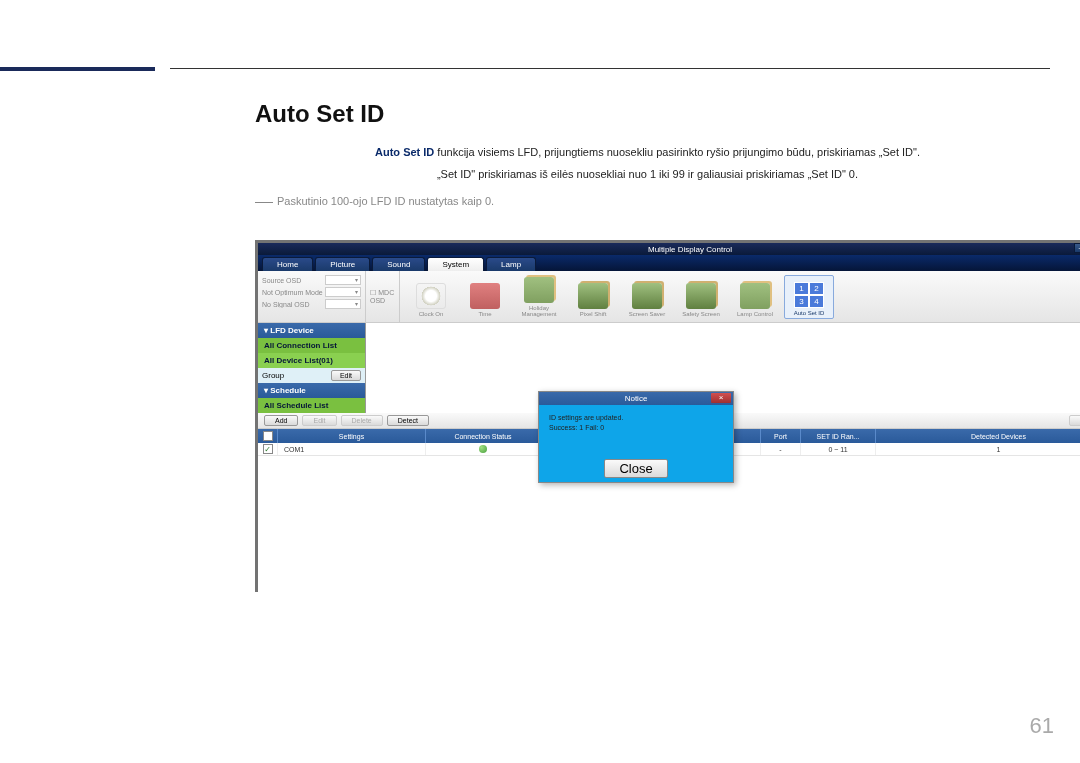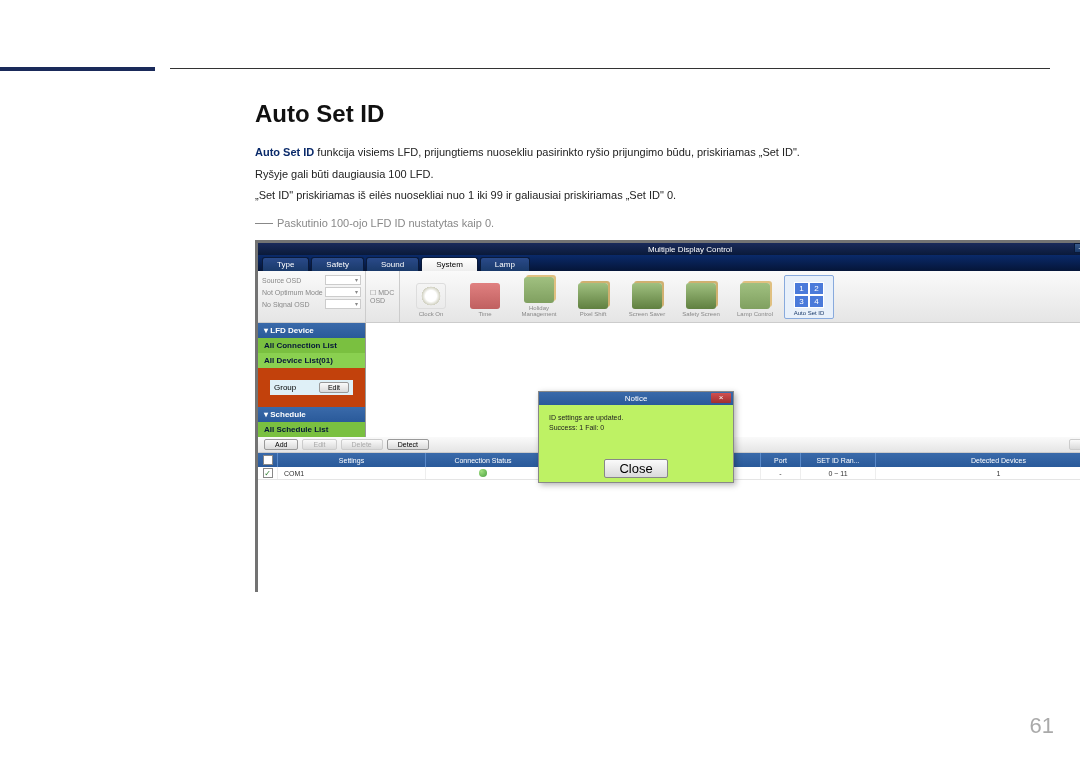--- a/index.html
+++ b/index.html
@@ -3,21 +3,21 @@
 <meta charset="utf-8">
 <style>
 * { box-sizing: border-box; margin: 0; padding: 0; }
 body { width: 1080px; height: 763px; font-family: Arial, sans-serif; background: #fff; position: relative; }
 
 .side-bar { position: absolute; left: 0; top: 67px; width: 155px; height: 4px; background: #1a2a5a; }
 .page-rule { position: absolute; left: 170px; top: 68px; width: 880px; height: 1px; background: #333; }
 
 .content { position: absolute; left: 255px; top: 100px; width: 785px; }
 .title { font-size: 24px; font-weight: bold; color: #111; margin-bottom: 16px; }
-.para { font-size: 11px; line-height: 1.6; color: #222; margin-bottom: 4px; }
+.para { font-size: 11px; line-height: 1.6; color: #222; margin-bottom: 4px; text-align: center; }
 .para .bold { font-weight: bold; color: #0a2a6a; }
 .note { font-size: 11px; color: #888; margin-top: 12px; }
 .note-dash { display: inline-block; width: 18px; height: 1px; background: #888; vertical-align: middle; margin-right: 4px; }
 
 .app { position: absolute; left: 255px; top: 240px; width: 870px; height: 352px; border: 3px solid #737373; background: #fff; font-size: 9px; }
 
 .titlebar { height: 12px; background: linear-gradient(#1a2a5a,#0a1a3a); color: #fff; display: flex; align-items: center; justify-content: center; position: relative; font-size: 8px; }
 .win-controls { position: absolute; right: 2px; top: 0; display: flex; gap: 2px; }
 .win-controls span { width: 14px; height: 10px; background: linear-gradient(#3a5a8a,#1a3a6a); border: 1px solid #0a1a3a; color: #fff; font-size: 8px; text-align: center; line-height: 8px; cursor: pointer; }
 .win-controls .close { background: linear-gradient(#b04040,#802020); }
@@ -44,21 +44,21 @@
 .ticon.pic2 .ig { background: linear-gradient(#a0c080,#608040); box-shadow: 2px -2px 0 #d0b070; }
 .ticon.blue .ig { background: #4a7ada; display: flex; flex-wrap: wrap; }
 .ticon.blue .ig span { width: 50%; height: 50%; border: 1px solid #fff; font-size: 8px; color: #fff; text-align: center; line-height: 11px; }
 .ticon.active { background: #e8f0fa; border: 1px solid #88aadd; color: #1a3a6a; }
 
 .body-area { display: flex; height: 272px; flex-direction: column; }
 .sidebar { width: 108px; background: #cae8f0; border-right: 1px solid #999; display: flex; flex-direction: column; }
 .side-hdr { background: linear-gradient(#3a6aaa,#2a5a9a); color: #fff; font-size: 8px; font-weight: bold; padding: 3px 6px; }
 .side-hdr::before { content: '▾ '; }
 .side-row-green { background: #7ac040; color: #051538; font-size: 8px; font-weight: bold; padding: 3px 6px; }
-.side-list { flex: 1; background: #c2410c; padding: 12px; font-size: 8px; }
+.side-list { flex: 1; background: #c2410c; padding: 0; font-size: 8px; }
 .side-list-row { display: flex; align-items: center; gap: 4px; background: #dff0f7; padding: 2px 4px; }
 .side-list-row button { font-size: 7px; padding: 1px 8px; background: linear-gradient(#fafafa,#dadada); border: 1px solid #999; border-radius: 2px; cursor: pointer; }
 
 .main { flex: 1; background: #fff; display: flex; flex-direction: column; }
 .action-bar { height: 16px; background: linear-gradient(#fafafa,#e5e5e5); border-bottom: 1px solid #ccc; display: flex; align-items: center; padding: 0 6px; gap: 4px; }
 .action-bar button { font-size: 7px; padding: 1px 10px; background: linear-gradient(#fafafa,#dadada); border: 1px solid #999; border-radius: 2px; cursor: pointer; }
 .action-bar button.disabled { color: #aaa; border-color: #ccc; cursor: default; }
 .action-bar .spacer { flex: 1; }
 
 .grid-hdr { display: flex; height: 14px; background: linear-gradient(#3a6aaa,#2a5a9a); color: #fff; font-size: 7px; }
@@ -69,58 +69,57 @@
 .col-mac { width: 110px; }
 .col-type { width: 110px; }
 .col-port { width: 40px; }
 .col-rng { width: 75px; }
 .col-det { flex: 1; }
 .grid-row { display: flex; height: 13px; font-size: 7px; color: #333; border-bottom: 1px solid #e5e5e5; }
 .grid-row div { border-right: 1px solid #eee; }
 .chk { width: 10px; height: 10px; border: 1px solid #888; background: #fff; display: inline-flex; align-items: center; justify-content: center; font-size: 8px; color: #2a7a2a; }
 .dot { width: 8px; height: 8px; border-radius: 50%; background: radial-gradient(circle at 30% 30%, #a0e080, #4aa040); }
 
-.dialog { position: absolute; left: 280px; top: 148px; width: 196px; background: #bef264; border: 1px solid #888; box-shadow: 2px 2px 6px rgba(0,0,0,.3); font-size: 8px; }
+.dialog { position: absolute; left: 280px; top: 148px; width: 196px; background: #0ea5e9; border: 1px solid #888; box-shadow: 2px 2px 6px rgba(0,0,0,.3); font-size: 8px; }
 .dlg-title { height: 13px; background: linear-gradient(#3a6aaa,#2a5a9a); color: #fff; display: flex; align-items: center; padding: 0 4px; position: relative; }
 .dlg-title .x { position: absolute; right: 2px; top: 1px; width: 20px; height: 10px; background: linear-gradient(#d05050,#a03030); color: #fff; text-align: center; line-height: 10px; font-size: 8px; cursor: pointer; border-radius: 1px; }
 .dlg-body { padding: 8px 10px; min-height: 50px; color: #222; font-size: 7px; line-height: 1.4; }
 .dlg-foot { padding: 4px; text-align: center; }
 .dlg-foot button { font-size: 13px; padding: 1px 14px; background: linear-gradient(#fafafa,#dadada); border: 1px solid #888; border-radius: 2px; cursor: pointer; }
 
 .pagenum { position: absolute; right: 26px; bottom: 24px; font-size: 22px; color: #aaa; }
 </style>
 </head>
 <body>
 
 <div class="side-bar"></div>
 <div class="page-rule"></div>
 
 <div class="content">
   <h1 class="title">Auto Set ID</h1>
   <p class="para">
     <span class="bold">Auto Set ID</span><span> funkcija visiems LFD, prijungtiems nuosekliu pasirinkto ryšio prijungimo būdu, priskiriamas „Set ID".</span>
   </p>
-  <p class="para">Ryšyje gali būti daugiausia 100 LFD.</p>
   <p class="para">„Set ID" priskiriamas iš eilės nuosekliai nuo 1 iki 99 ir galiausiai priskiriamas „Set ID" 0.</p>
   <p class="note"><span class="note-dash"></span><span>Paskutinio 100-ojo LFD ID nustatytas kaip 0.</span></p>
 </div>
 
 <div class="app">
   <div class="titlebar">
     <span>Multiple Display Control</span>
     <div class="win-controls">
       <span>–</span>
       <span>□</span>
       <span class="close">×</span>
     </div>
   </div>
 
   <div class="tabs">
-    <div class="tab">Type</div>
-    <div class="tab">Safety</div>
+    <div class="tab">Home</div>
+    <div class="tab">Picture</div>
     <div class="tab">Sound</div>
     <div class="tab active">System</div>
     <div class="tab">Lamp</div>
     <div class="tab-help">?</div>
   </div>
 
   <div class="toolbar">
     <div class="tool-group-left">
       <div class="tool-row">
           <label>Source OSD</label>

